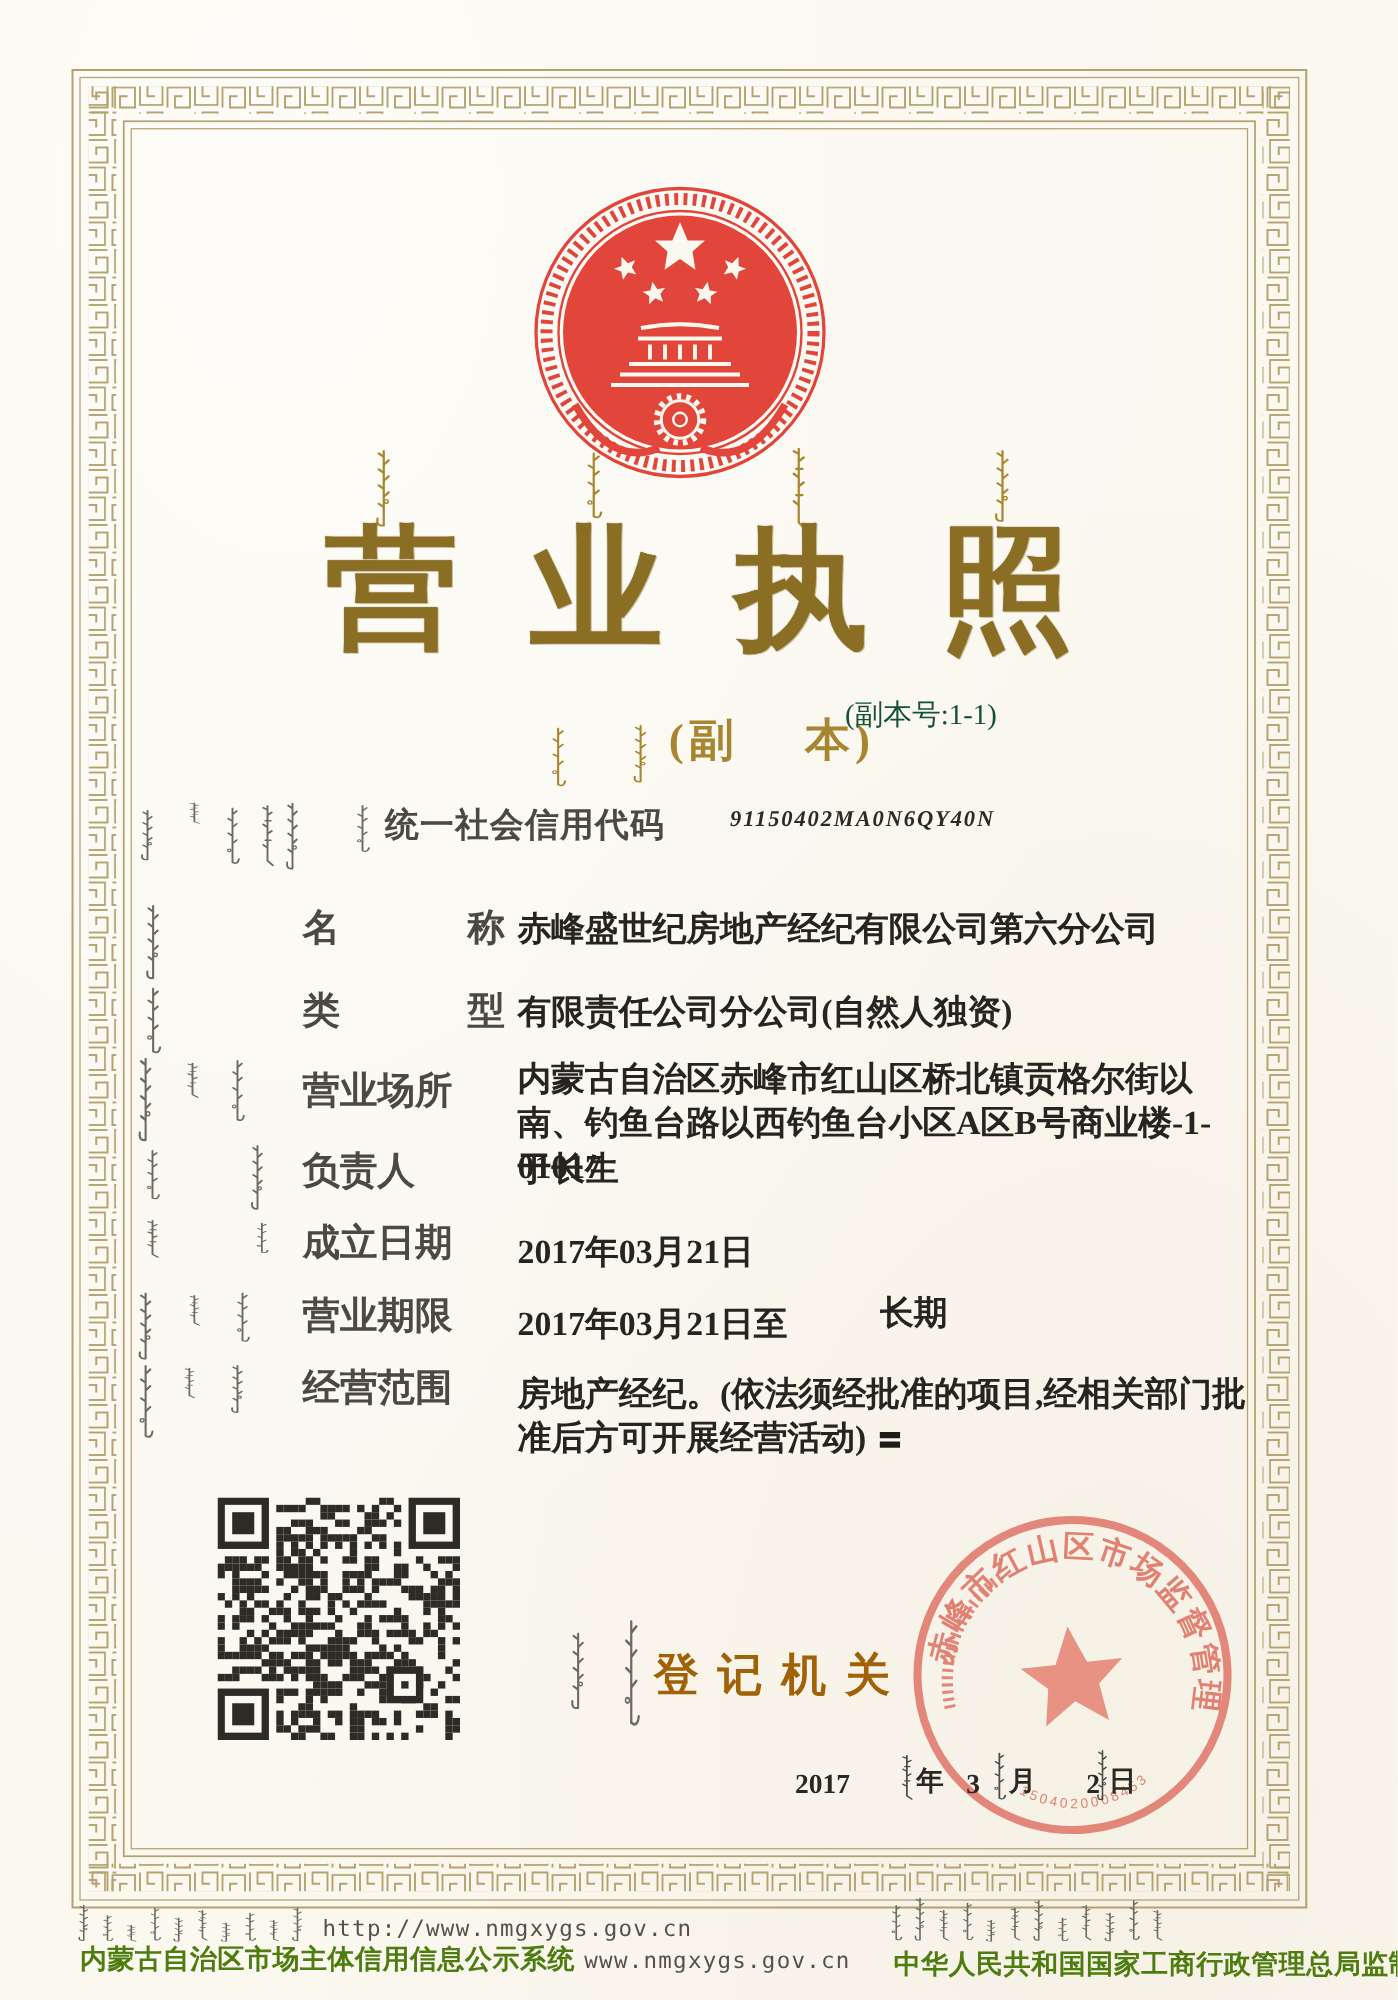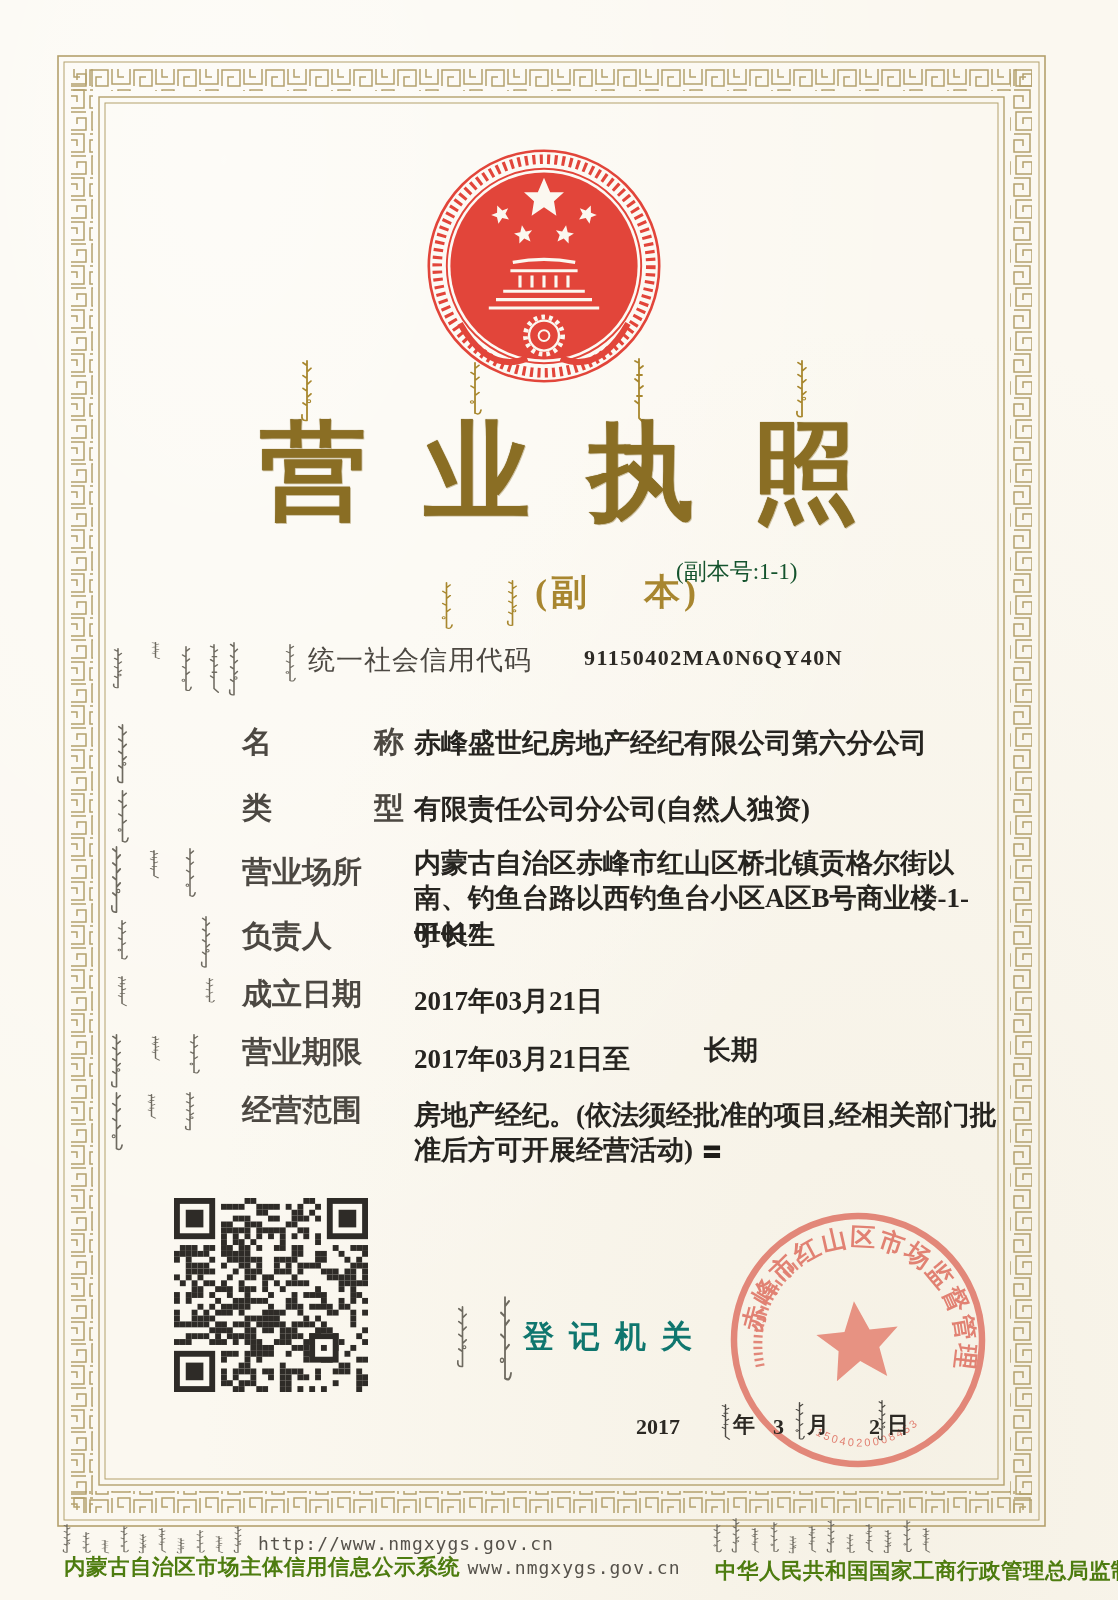--- a/index.html
+++ b/index.html
@@ -49,36 +49,36 @@
   .fvalue{
     position:absolute; left:414px; width:592px;
     font-size:27px; line-height:35px; color:#262420;
     font-family:"Liberation Serif", serif; font-weight:600;
   }
   .fvalue2{
     position:absolute; left:290px; top:-9px; white-space:nowrap;
   }
   .credit-label{
     position:absolute; left:308px; top:0;
-    font-size:27px; color:#4c4842; font-weight:400; letter-spacing:1px;text-align:right;
+    font-size:27px; color:#4c4842; font-weight:700; letter-spacing:1px;text-align:right;
   }
   .credit-code{
     position:absolute; left:584px; top:3px;
-    font-size:22px; color:#2d2a25; letter-spacing:1.5px;
-    font-family:"Liberation Serif", serif; font-weight:600;
+    font-size:18px; color:#2d2a25; letter-spacing:1.5px;
+    font-family:"Liberation Serif", serif; font-weight:600;font-style:italic;
   }
   .end-mark{
     display:inline-block; margin-left:8px;
     font-size:22px; font-weight:bold; color:#1e1c18; letter-spacing:0;
   }
 
   
   .reg-label{
     position:absolute; left:523px; top:1316px;
-    font-size:31px; color:#0f766e; font-weight:600; letter-spacing:15px;
+    font-size:36px; color:#a16207; font-weight:600; letter-spacing:15px;
   }
   .date-row{
     position:absolute; left:636px; top:1396px; height:44px;
     display:flex; align-items:flex-end;
     font-family:"Liberation Serif", serif;
     font-size:22px; color:#2b2823; z-index:5; font-weight:600;
   }
   .date-row .gap1{width:40px;} .date-row .gap2{width:18px;}
   .date-row .gap3{width:10px;} .date-row .gap4{width:40px;}
   .footer-line{position:absolute; white-space:nowrap;}

